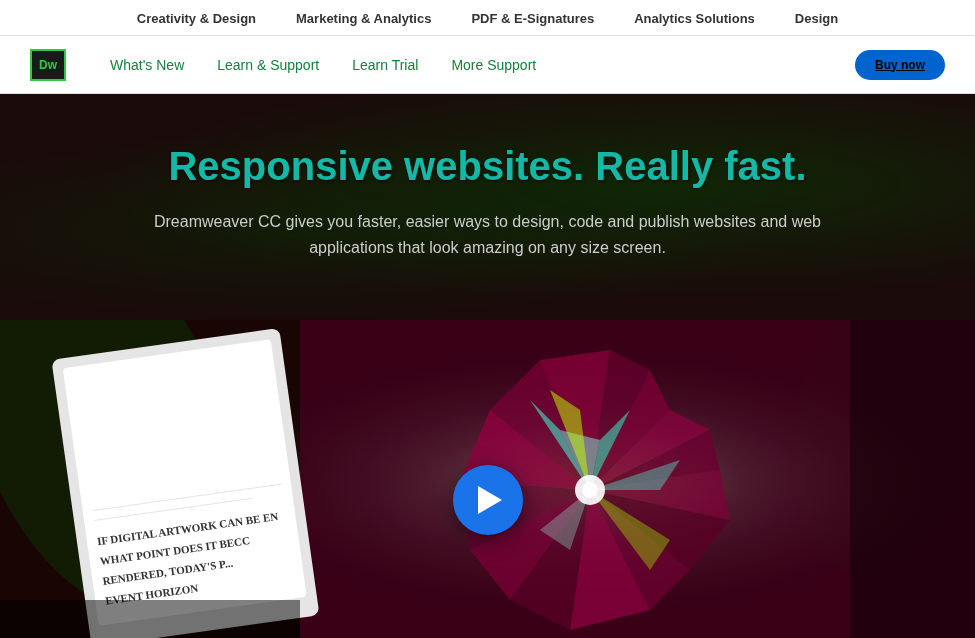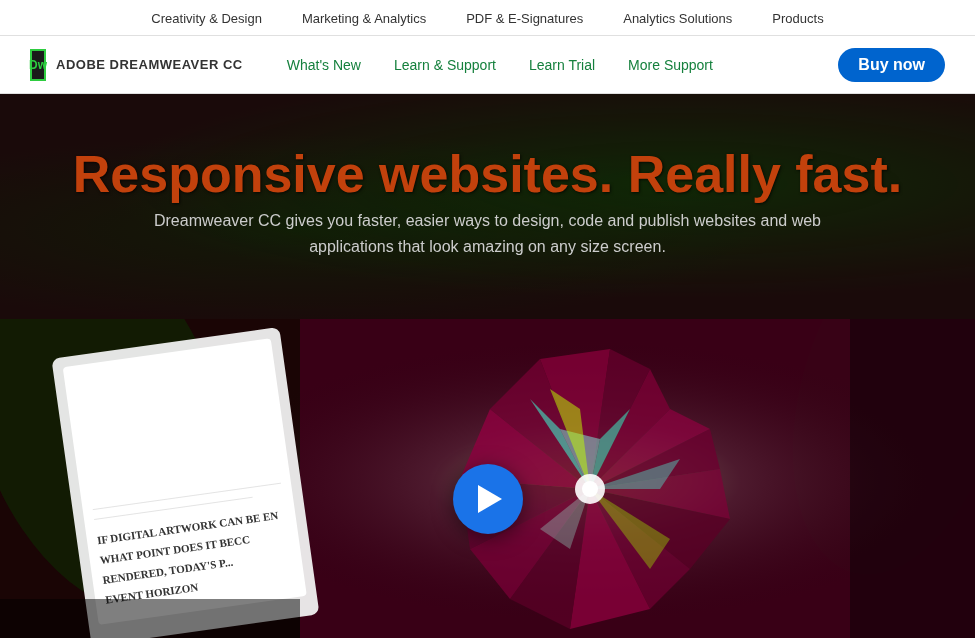--- a/index.html
+++ b/index.html
@@ -7,20 +7,21 @@
 
     
     .top-nav {
       background: #fff;
       border-bottom: 1px solid #e0e0e0;
       display: flex;
       align-items: center;
       justify-content: center;
       padding: 0 40px;
       height: 36px;
+      font-weight: bold;
     }
     .top-nav-items {
       display: flex;
       gap: 40px;
       list-style: none;
     }
     .top-nav-items li a {
       text-decoration: none;
       color: #333;
       font-size: 13px;
@@ -36,21 +37,21 @@
       padding: 0 30px;
       height: 58px;
     }
     .brand {
       display: flex;
       align-items: center;
       gap: 10px;
       margin-right: 30px;
     }
     .dw-logo {
-      width: 16px;
+      width: 36px;
       height: 32px;
       background: #1a1a1a;
       border: 2px solid #2ecc40;
       display: flex;
       align-items: center;
       justify-content: center;
       font-size: 12px;
       font-weight: bold;
       color: #2ecc40;
       flex-shrink: 0;
@@ -72,52 +73,53 @@
     }
     .secondary-nav-items li a {
       text-decoration: none;
       color: #15803d;
       font-size: 14px;
       padding: 6px 14px;
       white-space: nowrap;
     }
     .buy-now-btn {
       background: #0064ce;
-      color: #ffffff;
+      color: #000000;
       border: none;
       border-radius: 20px;
       padding: 8px 20px;
-      font-size: 16px;
+      font-size: 12px;
       font-weight: bold;
       cursor: pointer;
       white-space: nowrap;
+      text-decoration: underline;
     }
 
     
     .hero {
       background: #1a0a0a;
       color: #fff;
       text-align: center;
       padding: 50px 20px 30px;
       position: relative;
       overflow: hidden;
     }
     .hero::before {
       content: '';
       position: absolute;
       top: 0; left: 0; right: 0; bottom: 0;
       background: radial-gradient(ellipse at 70% 40%, rgba(0,80,0,0.4) 0%, transparent 60%),
                   radial-gradient(ellipse at 30% 60%, rgba(0,60,0,0.3) 0%, transparent 50%);
       pointer-events: none;
     }
     .hero-title {
-      font-size: 52px;
-      font-weight: bold;
-      color: #c2410c;
-      margin-bottom: 4px;
+      font-size: 40px;
+      font-weight: bold;
+      color: #14b8a6;
+      margin-bottom: 20px;
       position: relative;
       z-index: 1;
       text-shadow: 1px 1px 3px rgba(0,0,0,0.7);
     }
     .hero-subtitle {
       font-size: 16px;
       color: #ccc;
       max-width: 700px;
       margin: 0 auto 30px;
       line-height: 1.6;
@@ -188,31 +190,30 @@
     <li>
       <a>Marketing &amp; Analytics</a>
     </li>
     <li>
       <a>PDF &amp; E-Signatures</a>
     </li>
     <li>
       <a>Analytics Solutions</a>
     </li>
     <li>
-      <a>Products</a>
+      <a>Design</a>
     </li>
   </ul>
 </nav>
 
 <nav class="secondary-nav">
   <div class="brand">
     <div class="dw-logo">
       <span>Dw</span>
     </div>
-    <span class="brand-name">ADOBE DREAMWEAVER CC</span>
   </div>
   <ul class="secondary-nav-items">
     <li>
       <a>What's New</a>
     </li>
     <li>
       <a>Learn &amp; Support</a>
     </li>
     <li>
       <a>Learn Trial</a>

